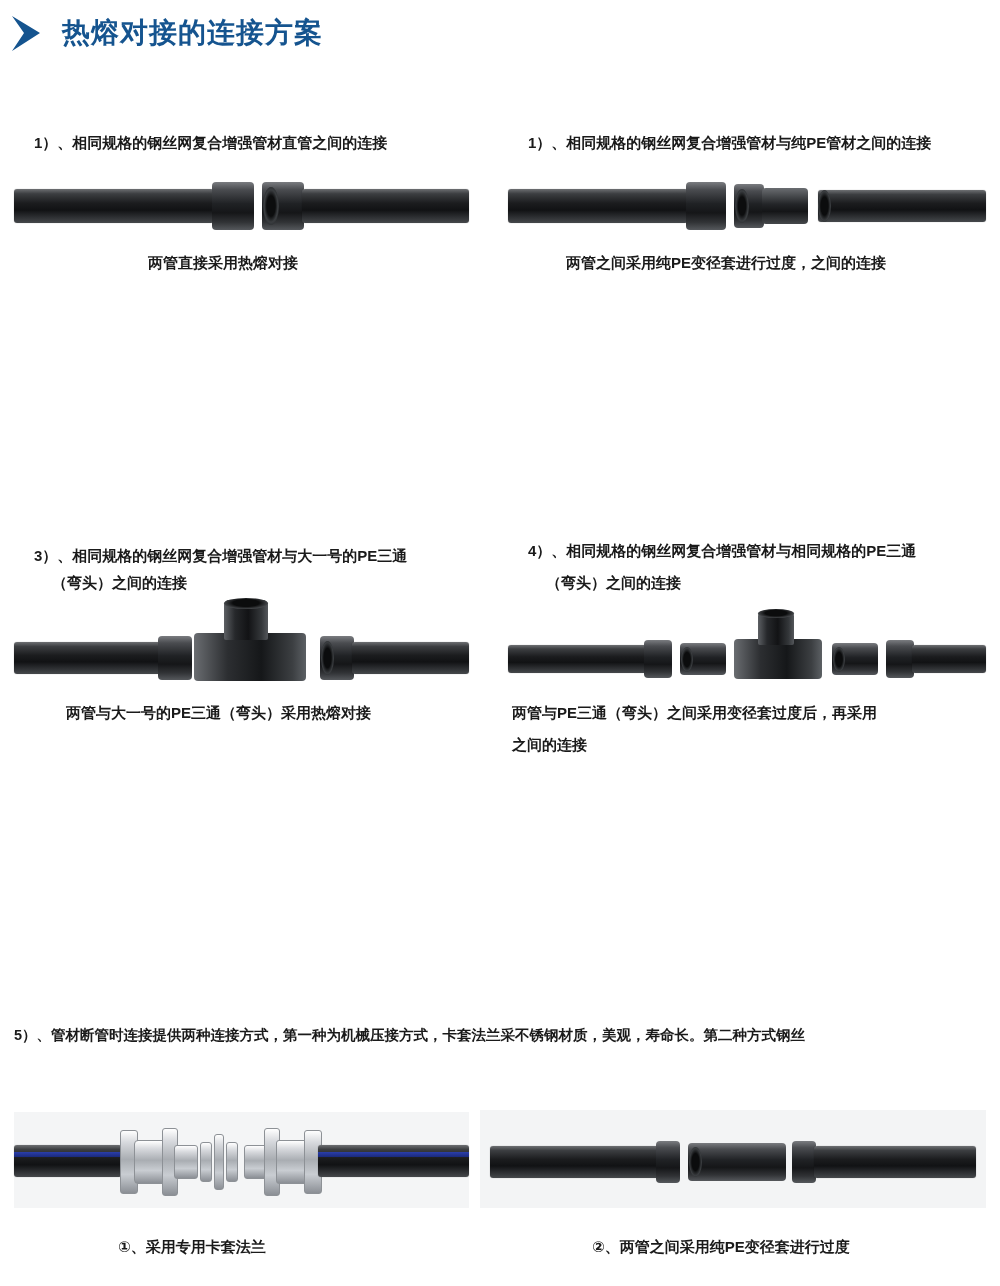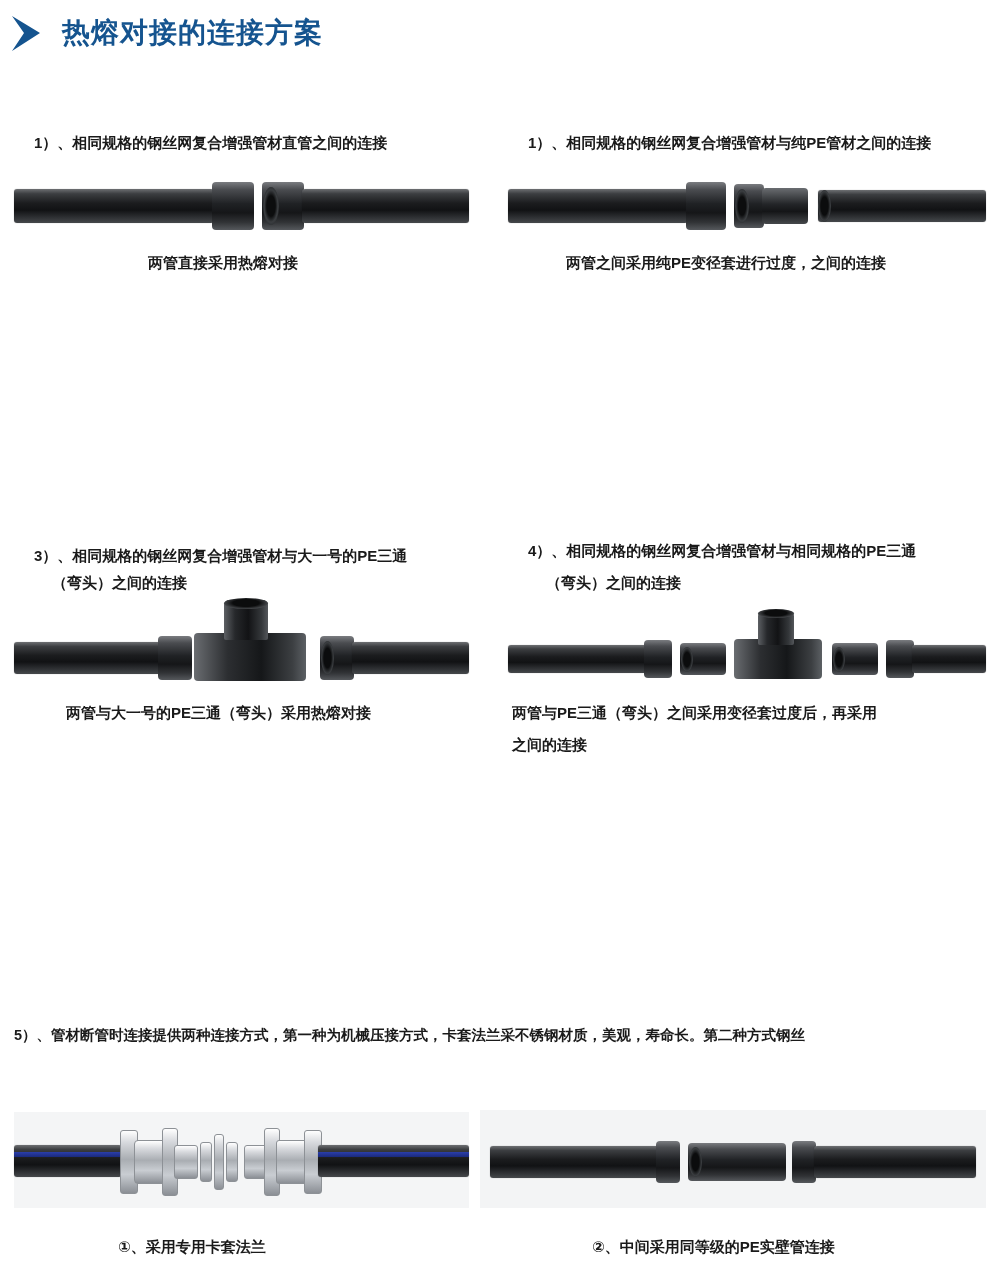--- a/index.html
+++ b/index.html
@@ -181,13 +181,13 @@
 <div class="cap" style="left:118px;top:1234px;">①、采用专用卡套法兰</div>
 
 <div class="photo" style="left:480px;top:1110px;width:506px;height:98px;background:#f3f4f5;">
   <div class="pipe" style="left:10px;top:36px;width:170px;height:32px;"></div>
   <div class="collar" style="left:176px;top:31px;width:24px;height:42px;"></div>
   <div class="collar" style="left:208px;top:33px;width:98px;height:38px;"></div>
   <div class="endcapL" style="left:209px;top:37px;width:13px;height:30px;background:radial-gradient(ellipse at 50% 50%,#0b0c0d 40%,#3a3d40 64%,#18191b 100%);"></div>
   <div class="collar" style="left:312px;top:31px;width:24px;height:42px;"></div>
   <div class="pipe" style="left:334px;top:36px;width:162px;height:32px;"></div>
 </div>
-<div class="cap" style="left:592px;top:1234px;">②、中间采用同等级的PE实壁管连接</div>
+<div class="cap" style="left:592px;top:1234px;">②、两管之间采用纯PE变径套进行过度</div>
 
 </body></html>

